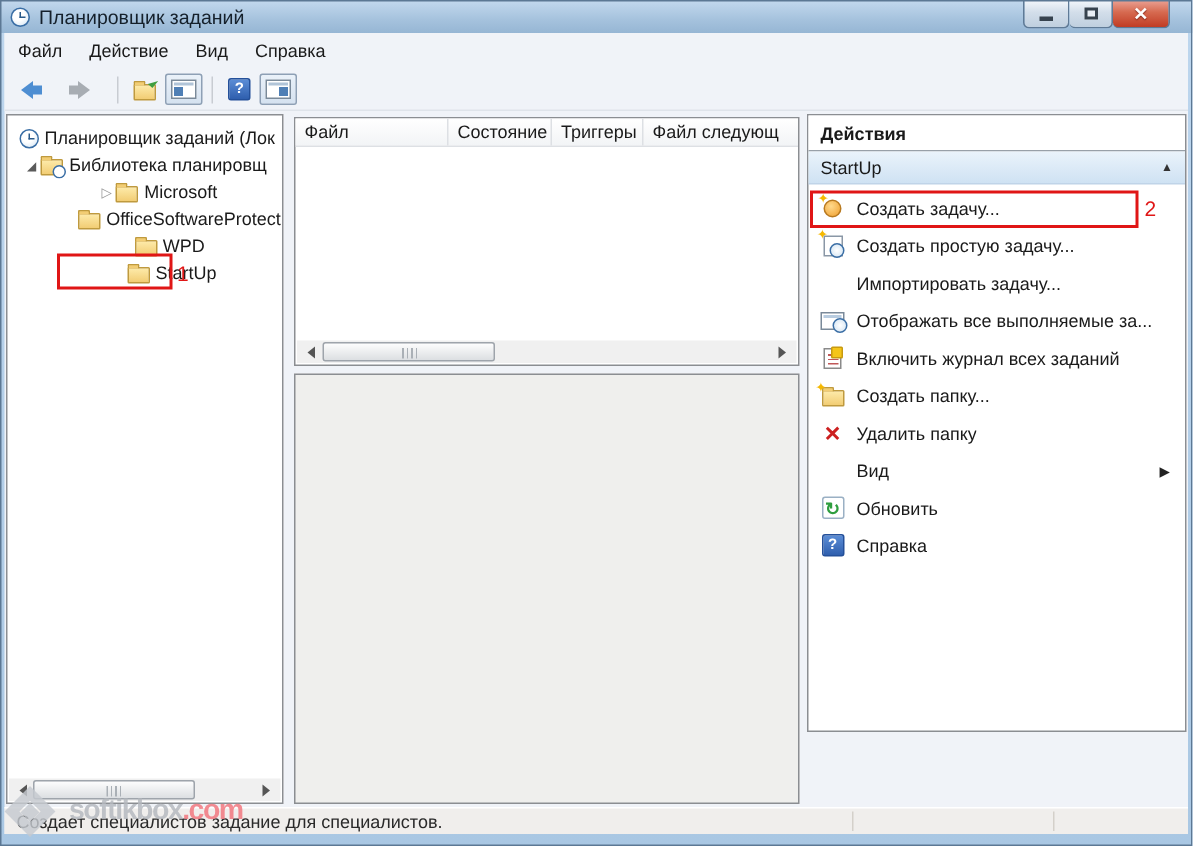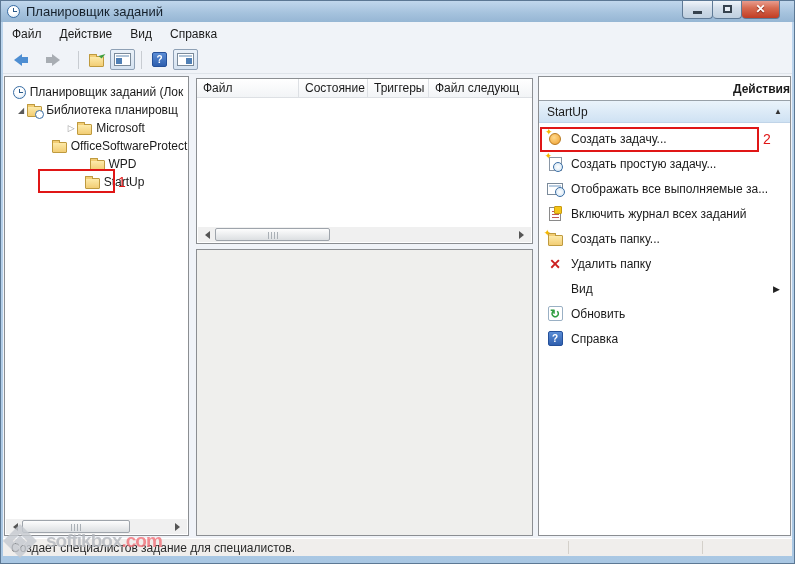--- a/index.html
+++ b/index.html
@@ -58,21 +58,21 @@
   .mini-win::after { content:""; position:absolute; left:1px; bottom:1px; width:6px; height:6px; background:#4f7fb5; }
   .mini-win.right::after { left:auto; right:1px; }
   .i-help { display:inline-flex; width:15px; height:15px; border-radius:2px; background:linear-gradient(#5b8dd6,#2f5fae);
     border:1px solid #24509a; color:#fff; font-weight:bold; font-size:10px; align-items:center; justify-content:center; }
 
   
   .panel { position:absolute; background:#fff; border:1px solid #8b8e92; }
   .left-panel  { left:4px;  top:76px;  width:185px; height:460px; }
   .mid-top     { left:196px; top:78px; width:337px; height:166px; }
   .mid-bottom  { left:196px; top:249px; width:337px; height:287px; background:#efefed; }
-  .right-panel { left:538px; top:76px; width:253px; height:460px;text-align:right; }
+  .right-panel { left:538px; top:76px; width:253px; height:412px; }
 
   
   .tree-row { position:absolute; height:18px; display:flex; align-items:center; white-space:nowrap; overflow:hidden; width:100%;justify-content:center; }
   .tw { display:inline-block; text-align:center; }
   .exp { font-size:8px; width:12px; color:#5a5a5a; }
   .exp.hollow { color:#9a9a9a; font-size:9px; }
   .tree-label { margin-left:4px; color:#1a1a1a; }
   .i-folder-clock::after { content:""; position:absolute; right:-3px; bottom:-3px; width:7px; height:7px;
     border-radius:50%; background:#fff; border:1px solid #3a6ea5; }
 
@@ -271,20 +271,24 @@
         </span>
       <span class="ap-label">Создать задачу...</span>
     </div>
     <div class="ap-item">
       <span class="ap-ico">
           <span class="i-doc-clock"></span>
         </span>
       <span class="ap-label">Создать простую задачу...</span>
     </div>
     <div class="ap-item">
+      <span class="ap-ico"></span>
+      <span class="ap-label">Импортировать задачу...</span>
+    </div>
+    <div class="ap-item">
       <span class="ap-ico">
           <span class="i-win-clock"></span>
         </span>
       <span class="ap-label">Отображать все выполняемые за...</span>
     </div>
     <div class="ap-item">
       <span class="ap-ico">
           <span class="i-journal"></span>
         </span>
       <span class="ap-label">Включить журнал всех заданий</span>

